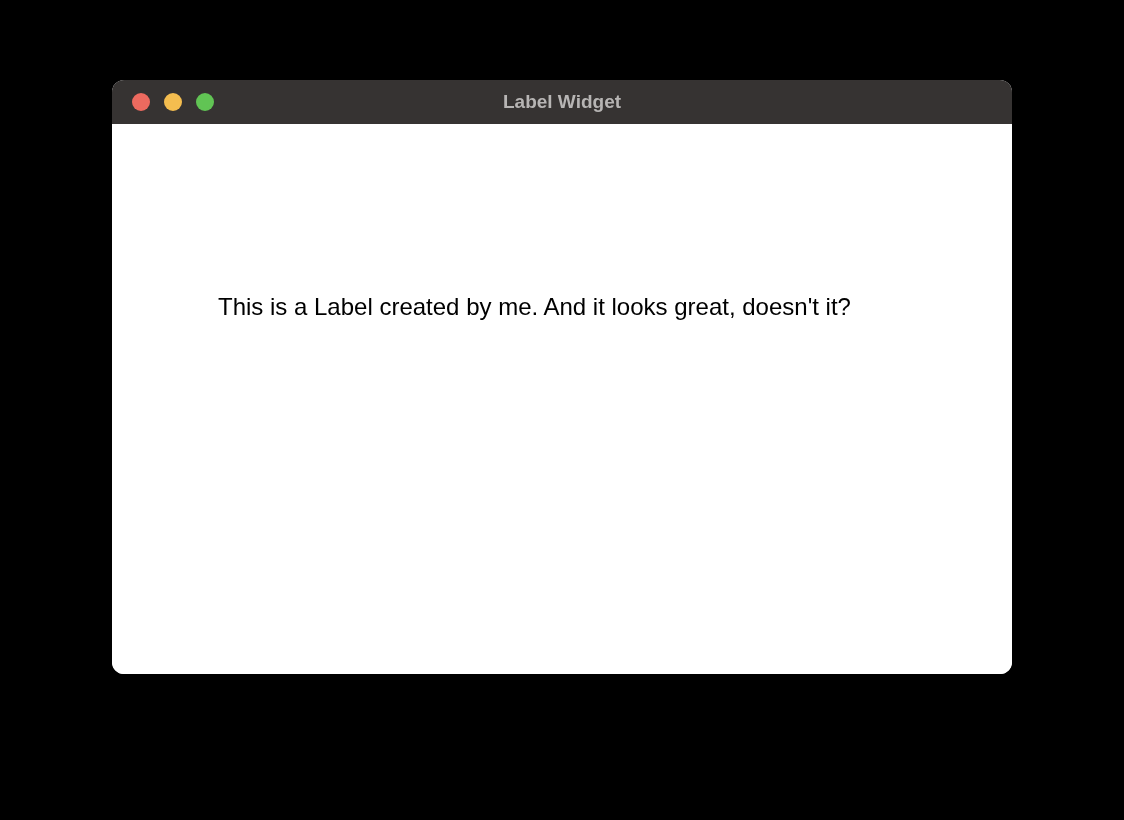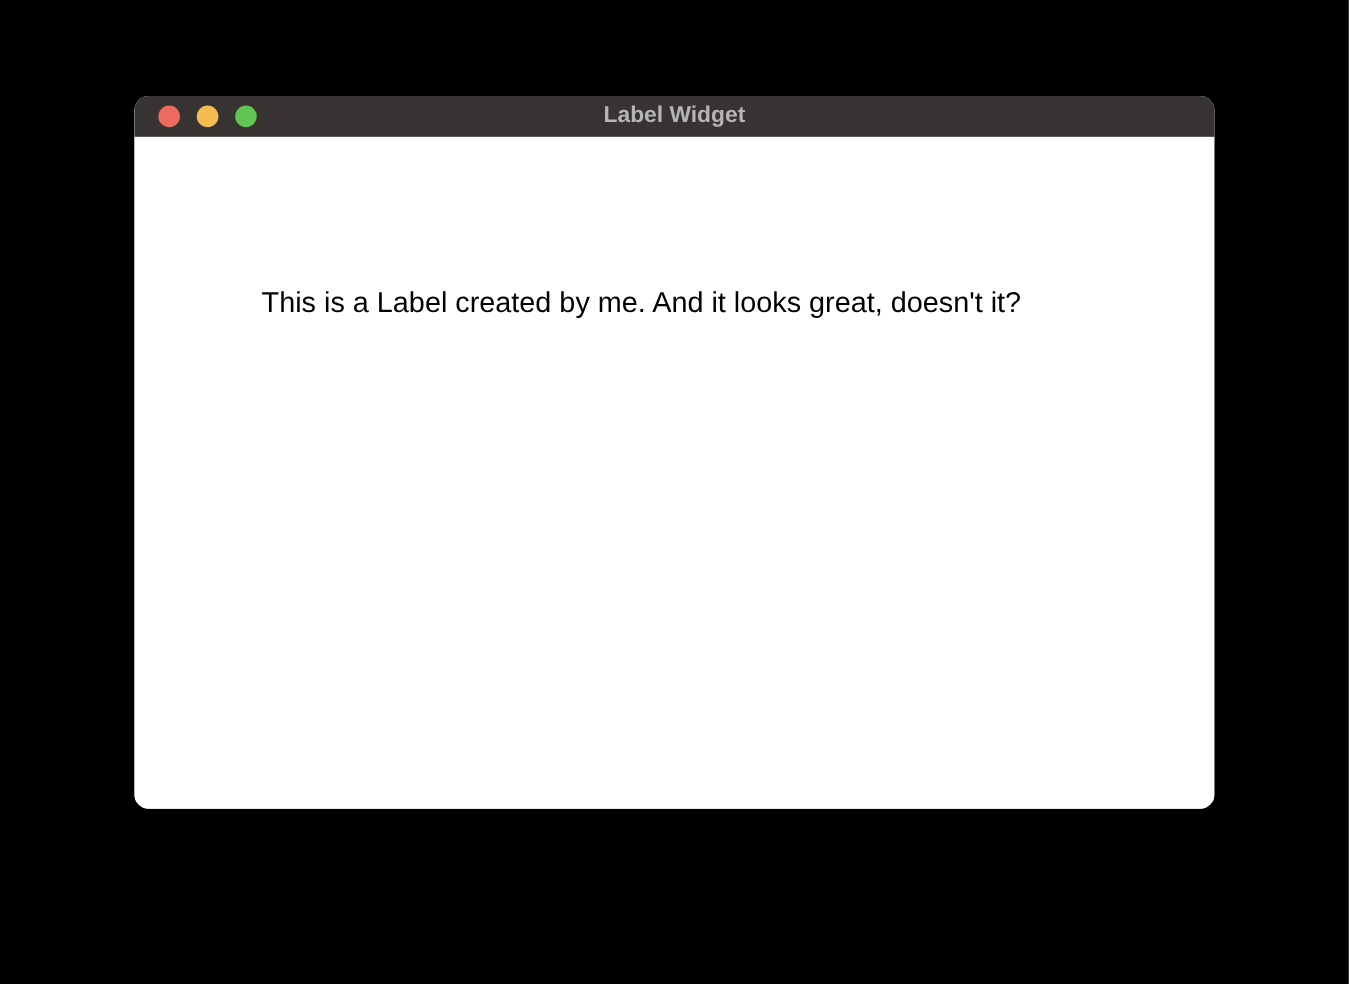--- a/index.html
+++ b/index.html
@@ -25,21 +25,21 @@
       height: 594px;
       background: #ffffff;
       border-radius: 12px;
       overflow: hidden;
       box-shadow: 0 20px 60px rgba(0,0,0,0.5);
       display: flex;
       flex-direction: column;
     }
     
     .titlebar {
-      height: 34px;
+      height: 44px;
       background: #363332;
       display: flex;
       align-items: center;
       position: relative;
       flex-shrink: 0;
     }
     
     .traffic-lights {
       display: flex;
       align-items: center;
@@ -75,20 +75,21 @@
       font-weight: 700;
       pointer-events: none;
     }
     
     .content {
       flex: 1;
       background: #ffffff;
       padding-top: 122px;
       padding-left: 106px;
       padding-right: 40px;
+      margin-top: 44px;
     }
     
     .label-text {
       color: #000000;
       font-size: 24px;
       font-weight: 400;
       line-height: 1.4;
     }
   </style>
 </head>

